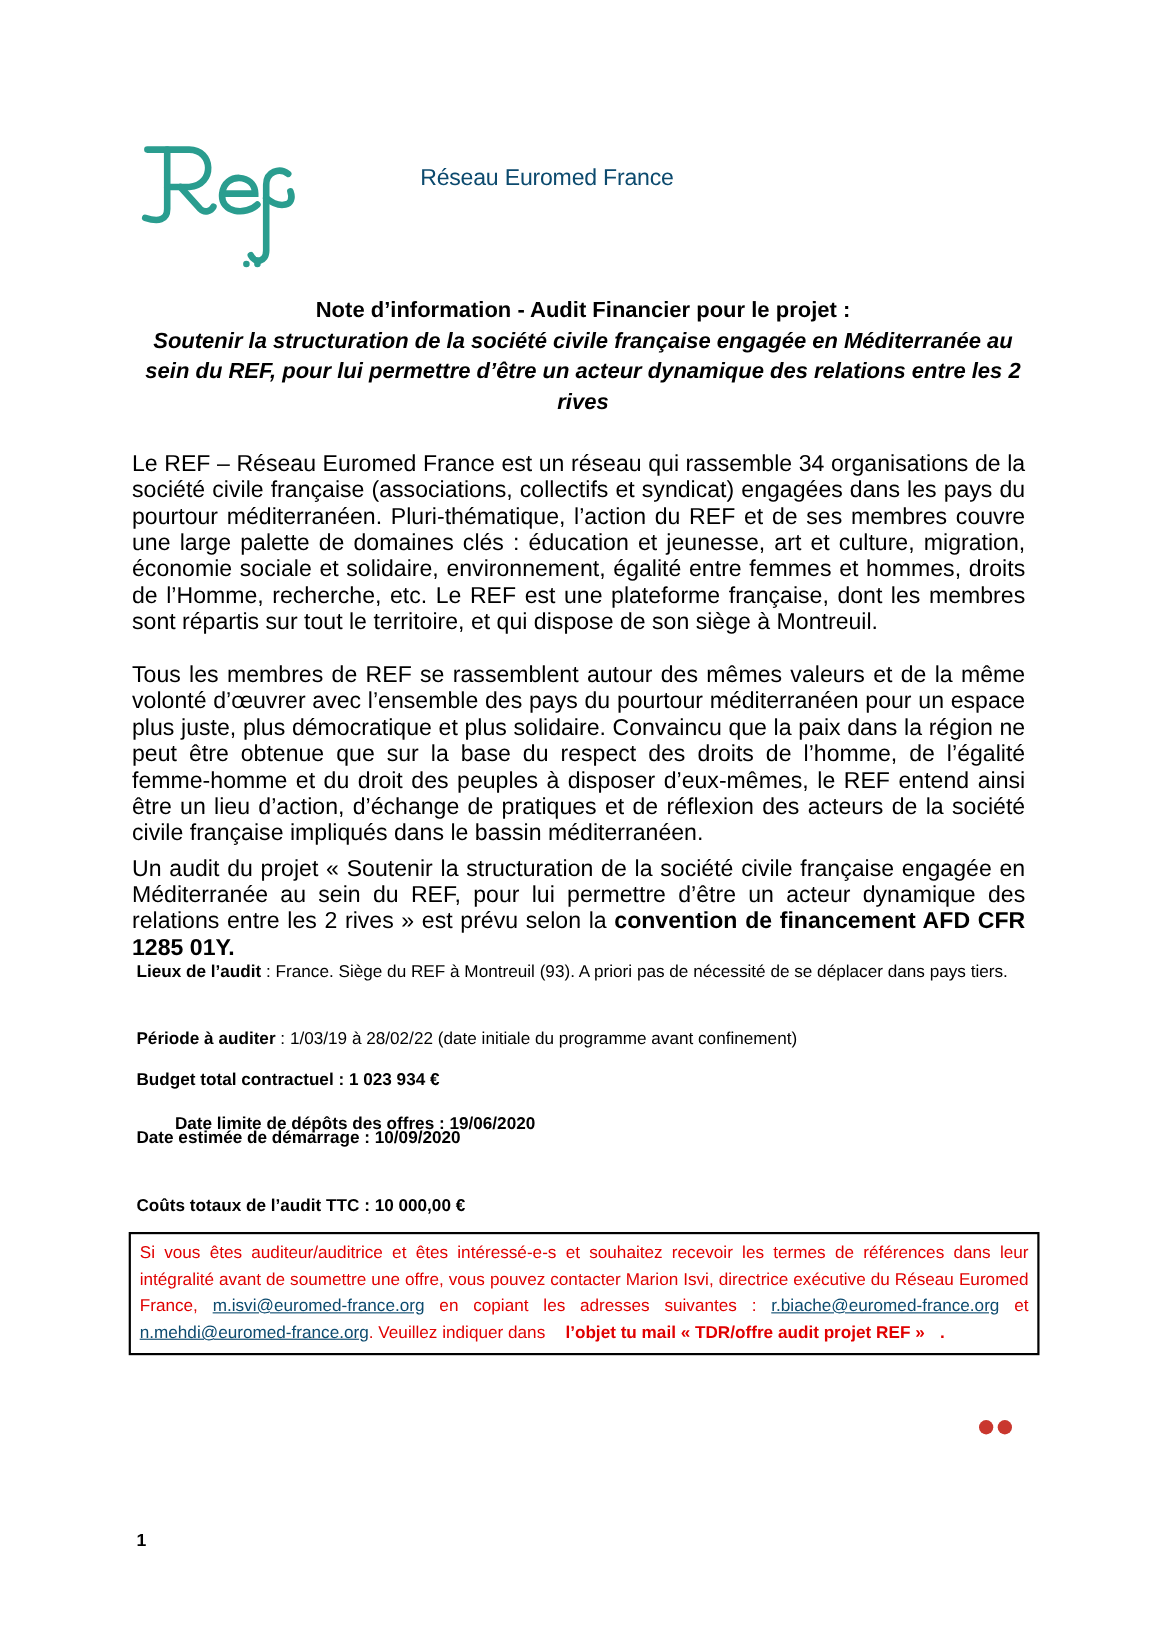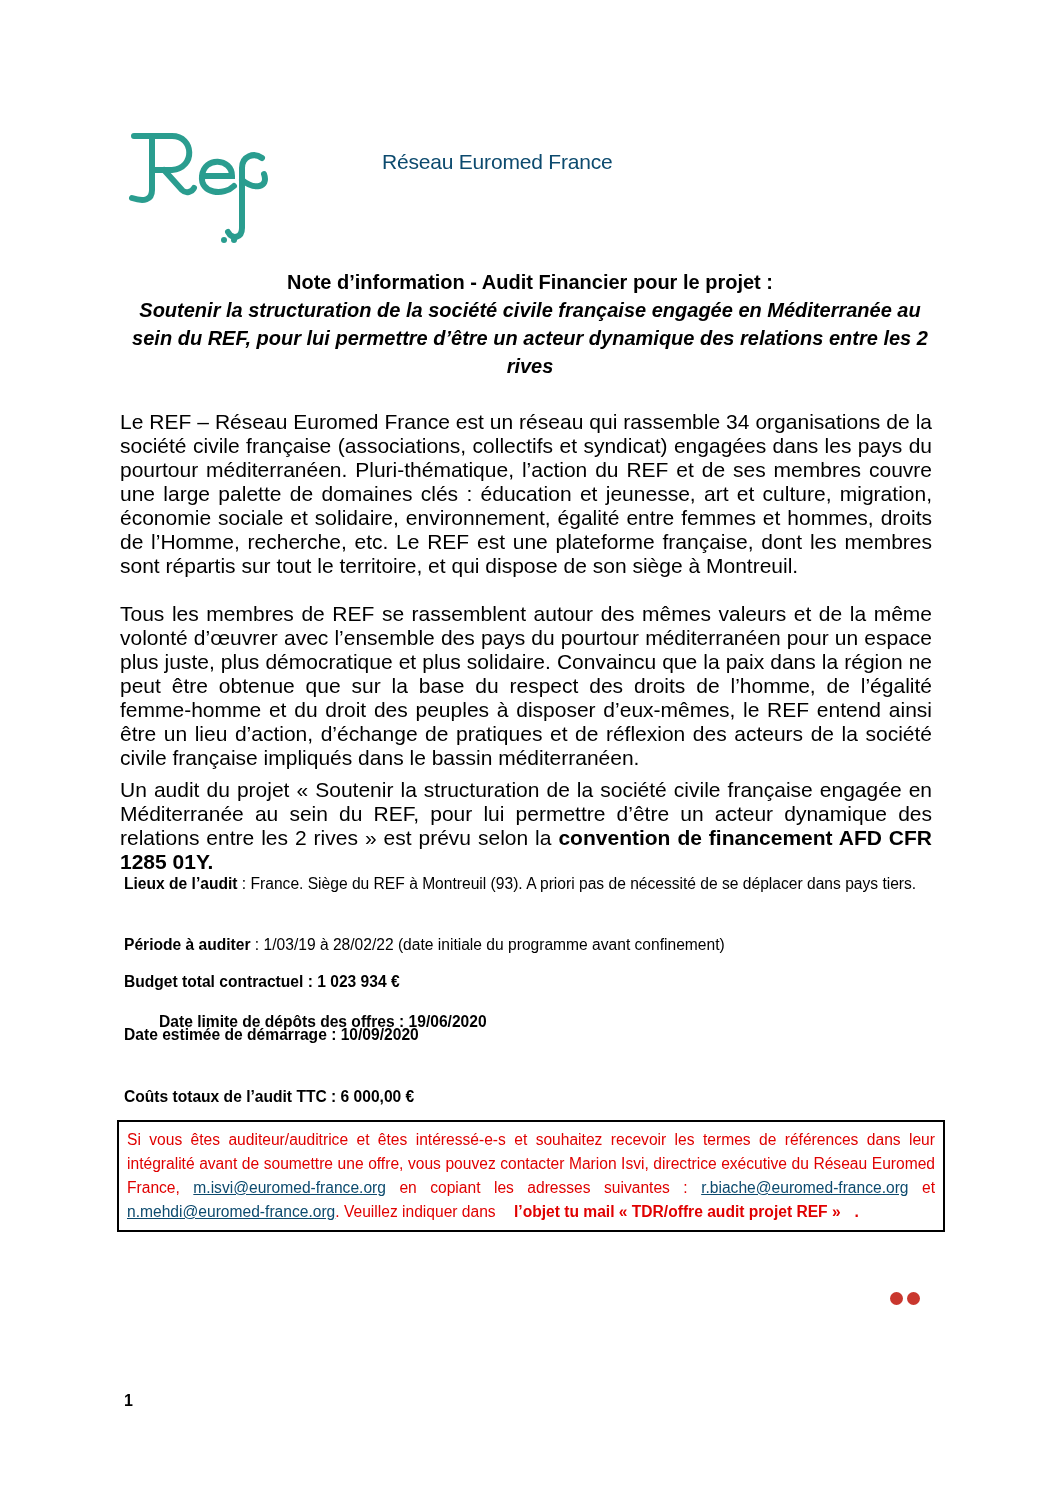--- a/index.html
+++ b/index.html
@@ -60,21 +60,21 @@
 
 <div class="para p1">Le REF – Réseau Euromed France est un réseau qui rassemble 34 organisations de la société civile française (associations, collectifs et syndicat) engagées dans les pays du pourtour méditerranéen. Pluri-thématique, l’action du REF et de ses membres couvre une large palette de domaines clés : éducation et jeunesse, art et culture, migration, économie sociale et solidaire, environnement, égalité entre femmes et hommes, droits de l’Homme, recherche, etc. Le REF est une plateforme française, dont les membres sont répartis sur tout le territoire, et qui dispose de son siège à Montreuil.</div>
 <div class="para p2">Tous les membres de REF se rassemblent autour des mêmes valeurs et de la même volonté d’œuvrer avec l’ensemble des pays du pourtour méditerranéen pour un espace plus juste, plus démocratique et plus solidaire. Convaincu que la paix dans la région ne peut être obtenue que sur la base du respect des droits de l’homme, de l’égalité femme-homme et du droit des peuples à disposer d’eux-mêmes, le REF entend ainsi être un lieu d’action, d’échange de pratiques et de réflexion des acteurs de la société civile française impliqués dans le bassin méditerranéen.</div>
 <div class="para p3"><span>Un audit du projet « Soutenir la structuration de la société civile française engagée en Méditerranée au sein du REF, pour lui permettre d’être un acteur dynamique des relations entre les 2 rives » est prévu selon la </span><b>convention de financement AFD CFR 1285 01Y.</b></div>
 
 <div class="field f1"><span class="lbl">Lieux de l’audit</span><span> : </span><span>France. Siège du REF à Montreuil (93). A priori pas de nécessité de se déplacer dans pays tiers.</span></div>
 <div class="field f2"><span class="lbl">Période à auditer</span><span> : </span><span>1/03/19 à 28/02/22 (date initiale du programme avant confinement)</span></div>
 <div class="field f3"><span class="lbl">Budget total contractuel</span><b> : </b><b>1 023 934 €</b></div>
 <div class="field f4"><span class="lbl">Date limite de dépôts des offres</span><b> : </b><b>19/06/2020</b></div>
 <div class="field f5"><span class="lbl">Date estimée de démarrage</span><b> : </b><b>10/09/2020</b></div>
-<div class="field f6"><span class="lbl">Coûts totaux de l’audit TTC</span><b> : </b><b>6 000,00 €</b></div>
+<div class="field f6"><span class="lbl">Coûts totaux de l’audit TTC</span><b> : </b><b>10 000,00 €</b></div>
 
 <div class="notice"><span>Si vous êtes auditeur/auditrice et êtes intéressé-e-s et souhaitez recevoir les termes de références dans leur intégralité avant de soumettre une offre, vous pouvez contacter Marion Isvi, directrice exécutive du Réseau Euromed France, </span><a href="#">m.isvi@euromed-france.org</a><span> en copiant les adresses suivantes : </span><a href="#">r.biache@euromed-france.org</a><span> et </span><a href="#">n.mehdi@euromed-france.org</a><span>. Veuillez indiquer dans </span><span class="b">l’objet tu mail « TDR/offre audit projet REF »</span><span class="b">.</span></div>
 
 <div class="dots"><span class="dot"></span><span class="dot"></span></div>
 
 <div class="footer">
 </div>
 
 <div class="page-num">1</div>
 

